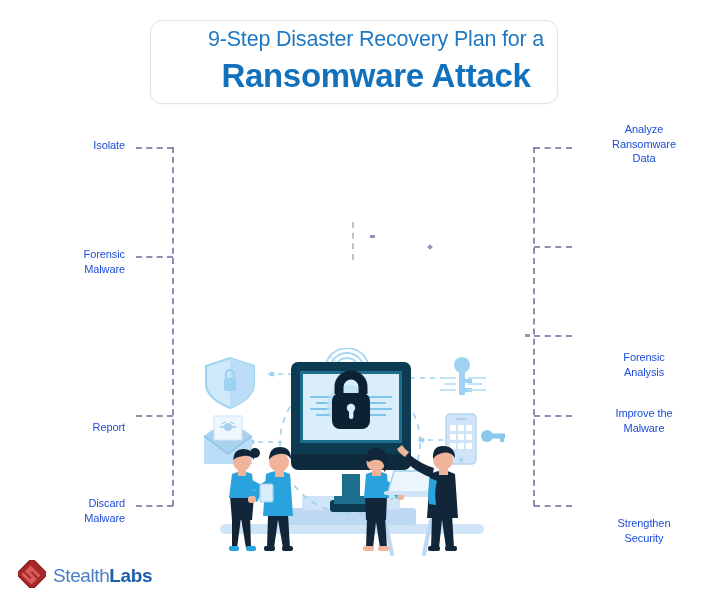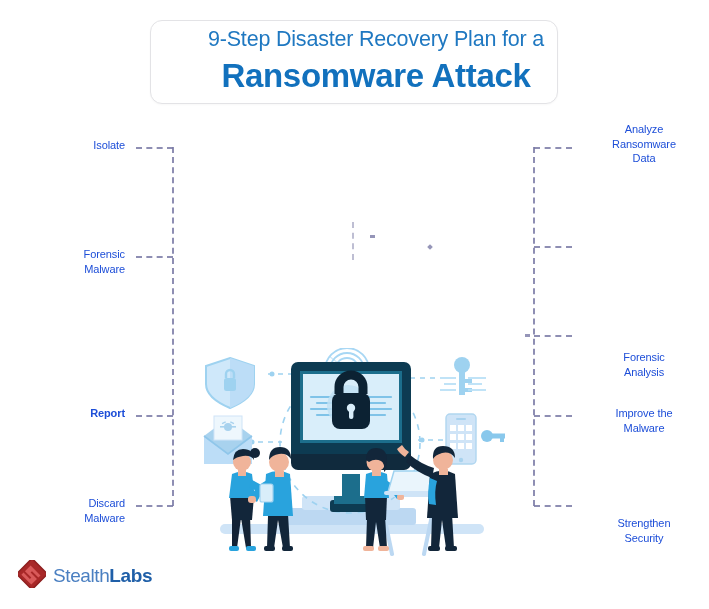--- a/index.html
+++ b/index.html
@@ -148,21 +148,21 @@
 
   <div class="step-label left" style="left:0px; top:138px; width:125px;">
     <div>Isolate</div>
   </div>
 
   <div class="step-label left" style="left:0px; top:247px; width:125px;">
     <div>Forensic</div>
     <div>Malware</div>
   </div>
 
-  <div class="step-label left" style="left:0px; top:406px; width:125px;font-weight:bold;">
+  <div class="step-label left" style="left:0px; top:420px; width:125px;">
     <div>Report</div>
   </div>
 
   <div class="step-label left" style="left:0px; top:496px; width:125px;">
     <div>Discard</div>
     <div>Malware</div>
   </div>
 
   <div class="step-label right" style="left:583px; top:122px; width:122px; text-align:center;">
     <div>Analyze</div>

